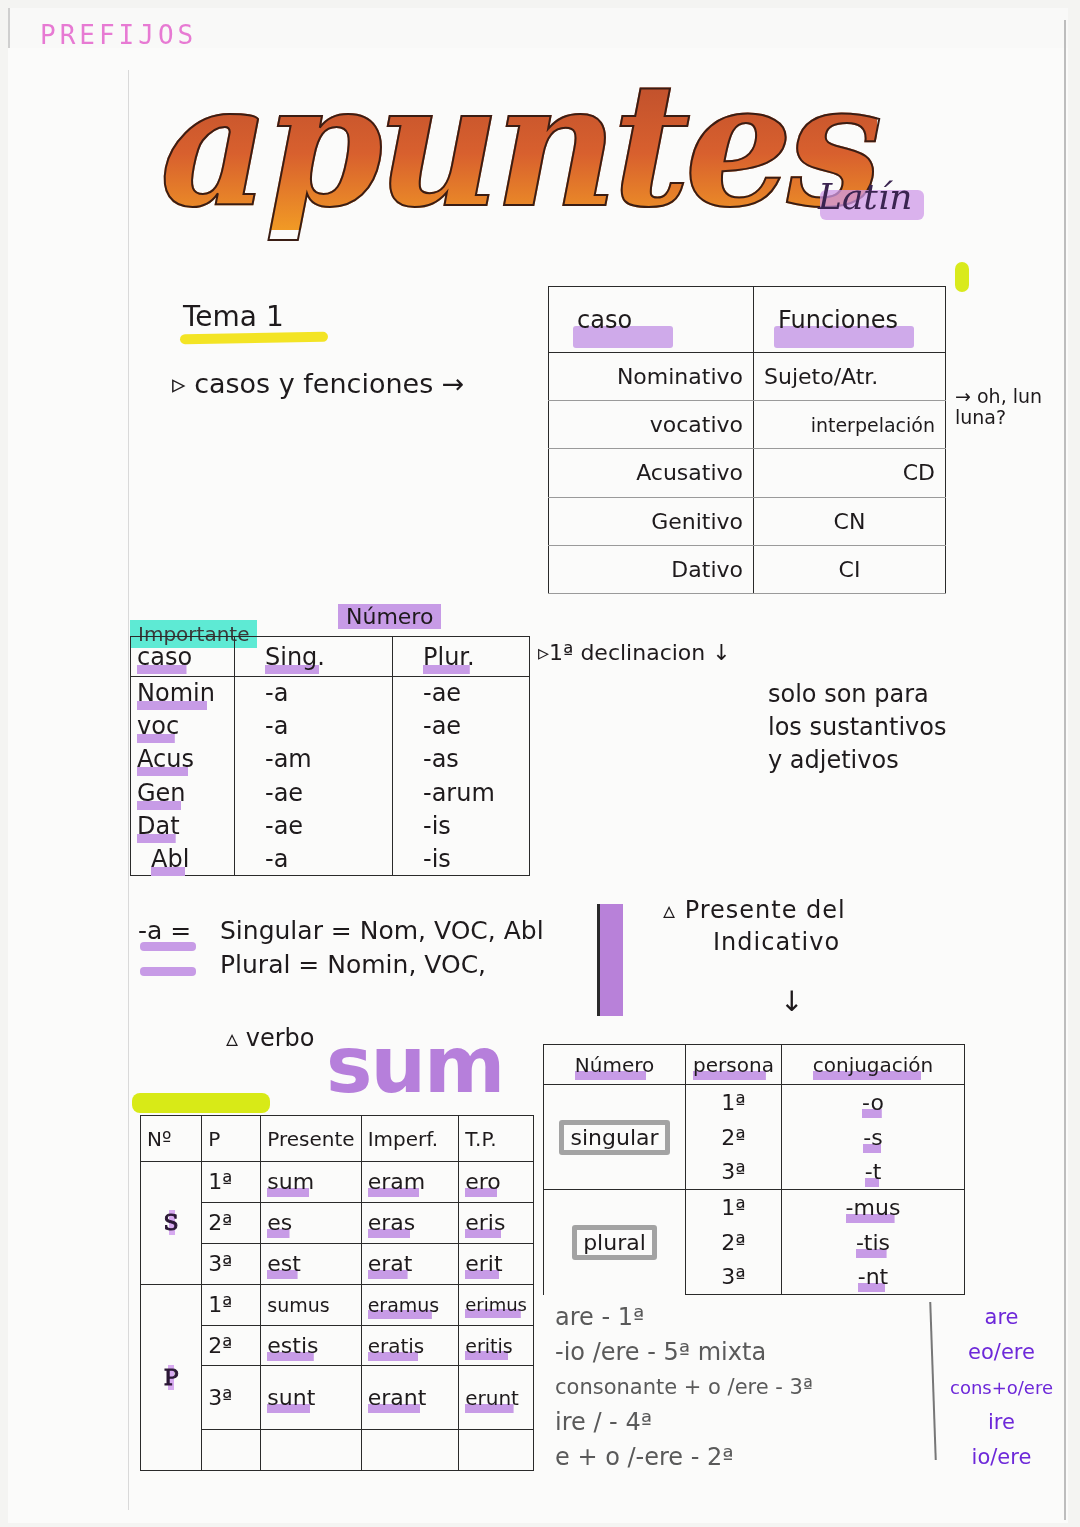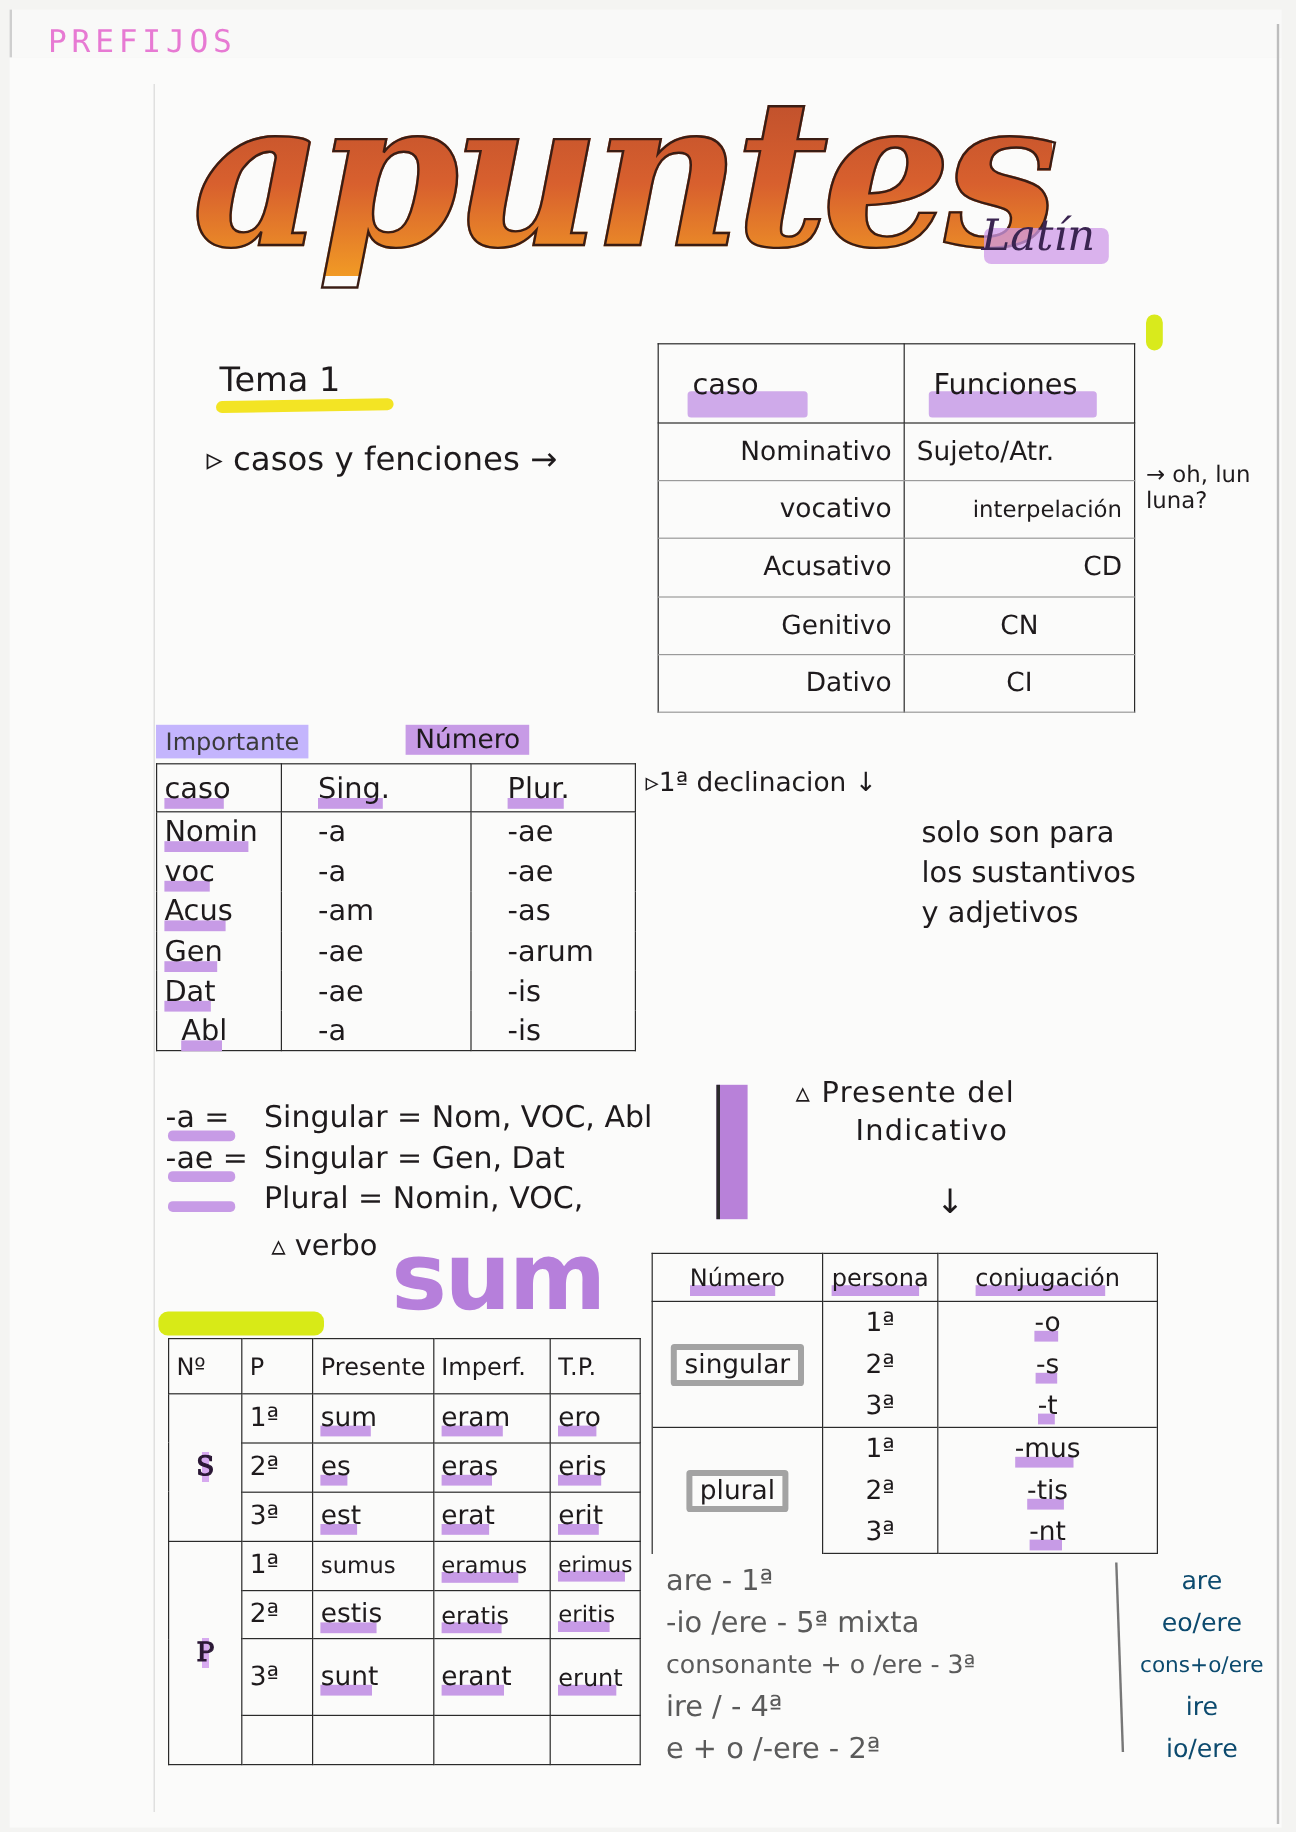--- a/index.html
+++ b/index.html
@@ -17,21 +17,21 @@
   
   .title { position: absolute; left: 160px; top: 60px; font-family: "DejaVu Serif", serif; font-style: italic; font-weight: bold;
            font-size: 170px; letter-spacing: -6px; line-height: 1;
            background: linear-gradient(180deg, #b94c2c 0%, #d8602e 55%, #f19a25 100%);
            -webkit-background-clip: text; background-clip: text; color: transparent;
            -webkit-text-stroke: 2px #3a1d14; }
   .subject { position: absolute; left: 818px; top: 176px; font-family: "DejaVu Serif", serif; font-style: italic; font-size: 36px; color: #3a2450; }
   .subject-hl { position: absolute; left: 820px; top: 190px; width: 104px; height: 30px; background: #cf9ae8; opacity: 0.75; border-radius: 6px; }
   .yellow-dot { position: absolute; left: 955px; top: 262px; width: 14px; height: 30px; background: #d9ea1c; border-radius: 8px; }
 
-  .hl-yellow { background: #c4b5fd; }
+  .hl-yellow { background: #5eead4; margin-top: 16px; }
   .hl-purple { background: #c79be6; }
 
   
   .tema { position: absolute; left: 183px; top: 300px; font-size: 28px; }
   .tema-hl { position: absolute; left: 180px; top: 333px; width: 148px; height: 10px; background: #f3e424; border-radius: 5px; transform: rotate(-1deg); }
   .bullet-line { position: absolute; left: 172px; top: 368px; font-size: 27px; }
 
   
   table { border-collapse: collapse; }
   .t-casos { position: absolute; left: 548px; top: 286px; width: 398px; height: 308px; }
@@ -80,21 +80,21 @@
   .t-conj th, .t-conj td { border-left: 1.5px solid #2a2a2a; border-right: 1.5px solid #2a2a2a; font-weight: normal; font-size: 22px; text-align: center; }
   .t-conj th { border-top: 1.5px solid #2a2a2a; border-bottom: 1.5px solid #2a2a2a; height: 40px; font-size: 20px; }
   .t-conj tr:last-child td { border-bottom: 1.5px solid #2a2a2a; }
   .t-conj tr.sep td { border-top: 1.5px solid #2a2a2a; }
   .t-conj td { height: 35px; font-size: 22px; }
   .boxlbl { display: inline-block; border: 5px solid #a3a3a3; padding: 0 6px; border-radius: 3px; font-size: 22px; }
 
   
   .pencil { position: absolute; left: 555px; top: 1300px; font-size: 24px; color: #5a5a5a; line-height: 35px; font-family: "DejaVu Sans", sans-serif; }
   .pencil-divider { position: absolute; left: 932px; top: 1302px; width: 1.5px; height: 158px; background: #777; transform: rotate(-2deg); }
-  .pencil-right { position: absolute; left: 950px; top: 1300px; font-size: 21px; color: #0c4a6e; line-height: 35px; text-align: center; }
+  .pencil-right { position: absolute; left: 950px; top: 1300px; font-size: 21px; color: #6d28d9; line-height: 35px; text-align: center; }
 </style>
 </head>
 <body>
 
 <div class="tab-strip">
   <span class="tab-label">PREFIJOS</span>
 </div>
 <div class="page"></div>
 <div class="margin-line"></div>
 <div class="right-edge"></div>
@@ -193,21 +193,20 @@
 
 <div class="decl-title hand">▹1ª declinacion ↓</div>
 <div class="decl-note hand">
   <div>solo son para</div>
   <div>los sustantivos</div>
   <div>y adjetivos</div>
 </div>
 
 <div class="rules hand">
   <div><span class="hlkey">-a =</span><span>Singular = Nom, VOC, Abl</span></div>
-  <div><span class="hlkey">-ae =</span><span>Singular = Gen, Dat</span></div>
   <div><span class="hlkey"></span><span>Plural = Nomin, VOC,</span></div>
 </div>
 <div class="purple-bar"></div>
 <div class="presente-title hand">
   <div>▵ Presente del</div>
   <div style="padding-left:50px">Indicativo</div>
 </div>
 <div class="down-arrow">↓</div>
 
 <div class="verbo hand">▵ verbo</div>

